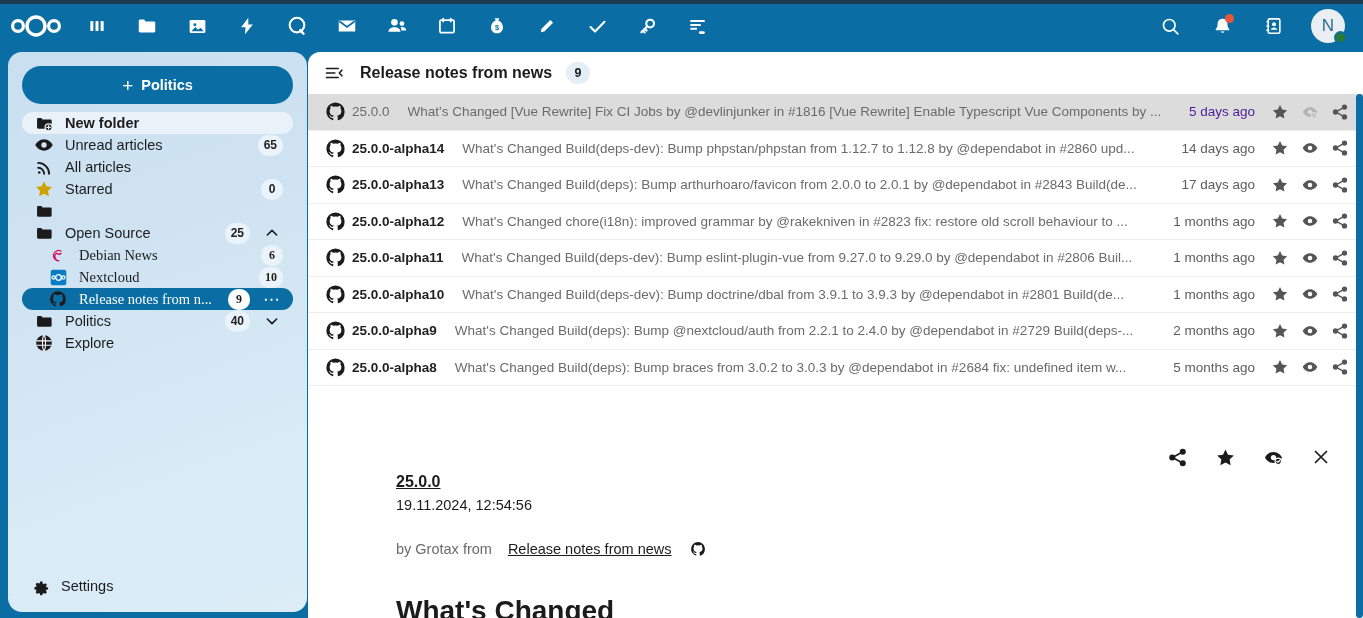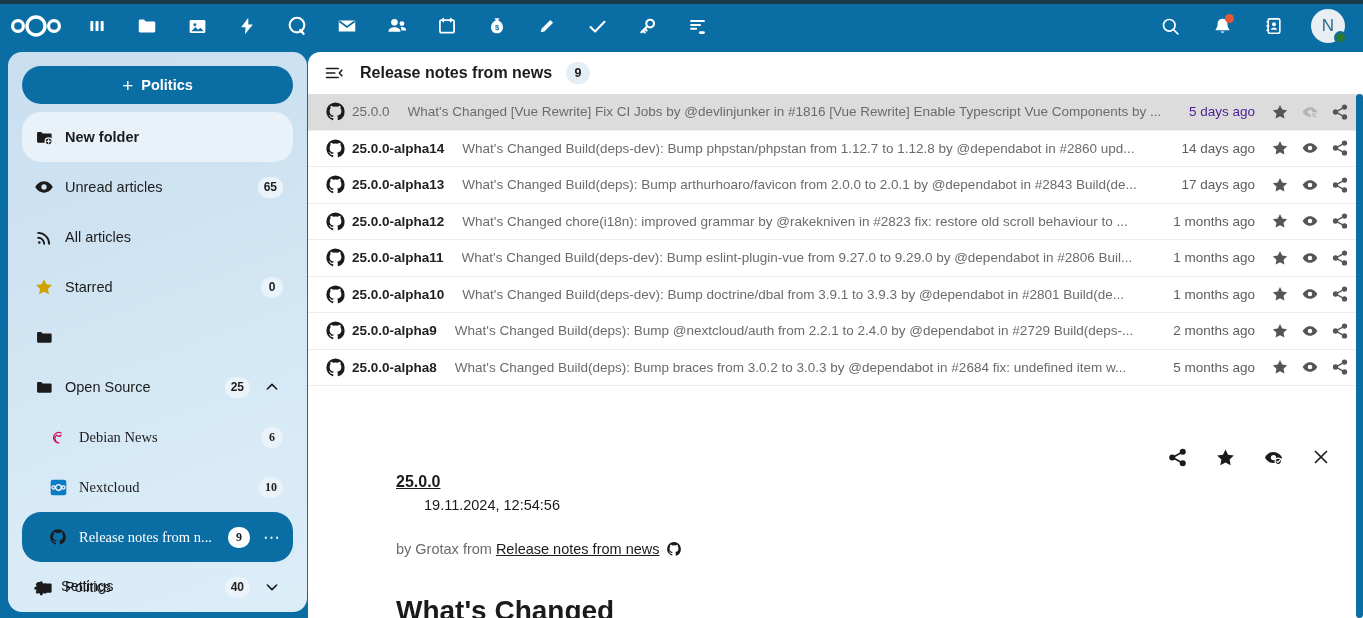--- a/index.html
+++ b/index.html
@@ -66,21 +66,21 @@
   }
   .subscribe-btn {
     height: 38px; border-radius: 19px; background: #0a6ea4; color: #fff;
     display: flex; align-items: center; justify-content: center; gap: 8px;
     font-size: 14.5px; font-weight: bold; margin: 4px 4px 8px 4px;
     cursor: pointer;
   }
   .subscribe-btn .plus { font-size: 19px; font-weight: 400; line-height: 1; }
 
   .nav-item {
-    display: flex; align-items: center; height: 50px;
+    display: flex; align-items: center; height: 22px;
     border-radius: 19px; padding: 0 10px 0 12px;
     margin: 0 4px 0 4px; color: #1c1c1c; font-size: 14.5px;
     cursor: pointer; gap: 11px; position: relative;
   }
   .nav-item.indent { padding-left: 26px; font-family: Liberation Serif, serif; }
   .nav-item.newfolder { background: #e9f2f9; font-weight: bold; }
   .nav-item.active { background: #0a6ea4; color: #fff; }
   .nav-ico { width: 20px; height: 20px; display:flex; align-items:center; justify-content:center; flex: 0 0 20px; }
   .nav-label { flex: 1; white-space: nowrap; overflow: hidden; text-overflow: ellipsis; }
   .nav-count {
@@ -147,22 +147,22 @@
   }
   .detail-actions {
     position: absolute; right: 22px; top: 8px; display: flex; align-items: center; gap: 24px;
   }
   .detail-act { width: 24px; height: 24px; display:flex; align-items:center; justify-content:center; color:#1b1b1b; cursor:pointer; }
   .detail-body { padding: 36px 0 0 88px; }
   .detail-title {
     font-size: 16px; font-weight: bold; color: #1b1b1b;
     text-decoration: underline; display: inline-block; cursor: pointer;
   }
-  .detail-date { font-size: 14.5px; color: #1b1b1b; margin-top: 6px; margin-left: 28px; }
-  .detail-by { font-size: 14.5px; color: #6b6b6b; margin-top: 28px; display:flex; align-items:center; gap:0; }
+  .detail-date { font-size: 14.5px; color: #1b1b1b; margin-top: 6px; }
+  .detail-by { font-size: 14.5px; color: #6b6b6b; margin-top: 28px; display:flex; align-items:center; gap:12px; }
   .detail-by a { color: #1b1b1b; text-decoration: underline; margin-left: 4px; cursor:pointer; }
   .detail-by .gh { margin-left: 6px; display:inline-flex; }
   .detail-h1 { font-size: 28px; font-weight: bold; color: #1b1b1b; margin-top: 38px; }
 </style>
 </head>
 <body>
 
 <div class="topbar">
   <div class="topbar-strip-dark"></div>
 

